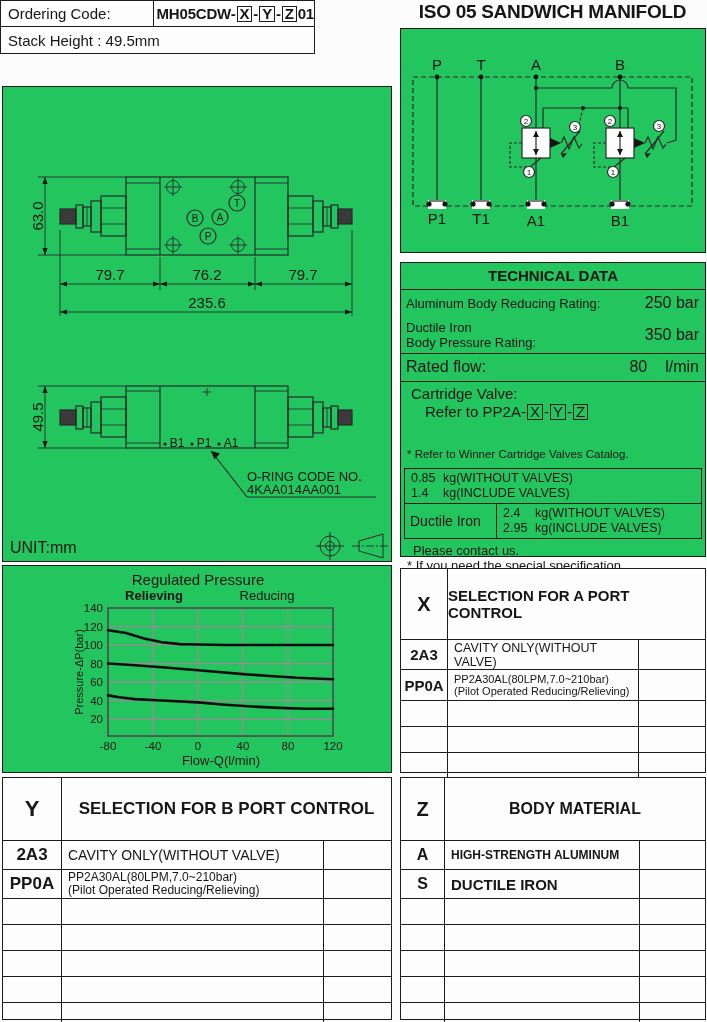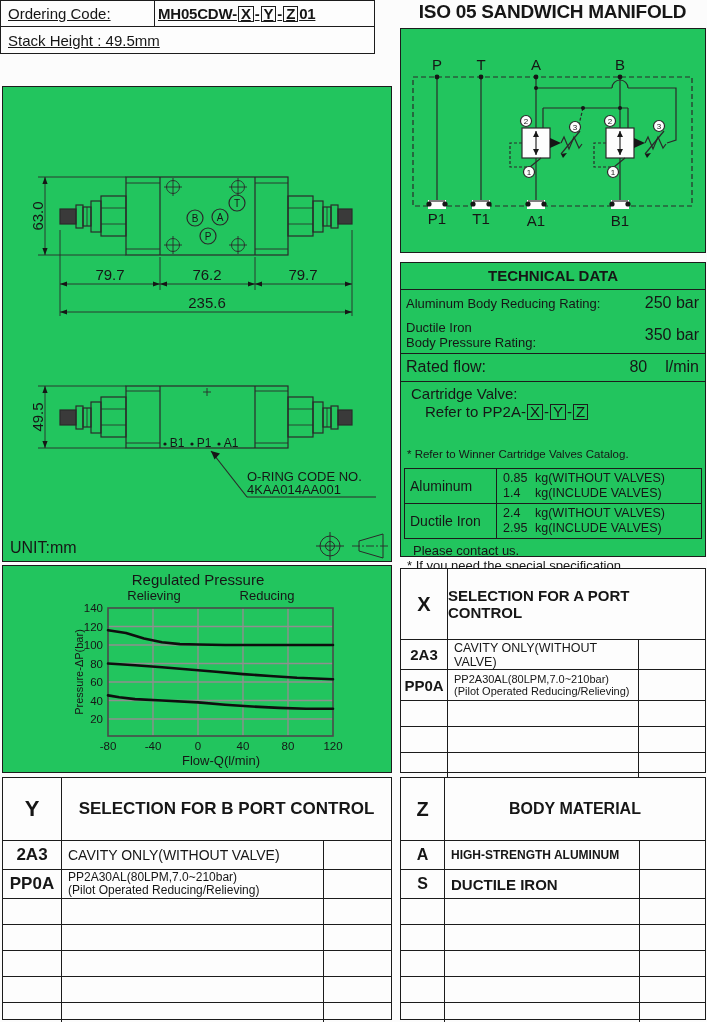--- a/index.html
+++ b/index.html
@@ -6,21 +6,21 @@
   #page{position:relative;width:707px;height:1022px;background:#fcfcfc;overflow:hidden;
         font-family:"Liberation Sans",sans-serif;color:#161616;}
   .abs{position:absolute;}
   .panel{position:absolute;border:1.6px solid #1c1c1c;background:#22c55e;box-sizing:border-box;}
   svg{display:block;}
   svg text{font-family:"Liberation Sans",sans-serif;fill:#161616;}
   
   #doc-title{left:398px;top:1px;width:309px;height:25px;font-size:19px;font-weight:bold;
              text-align:center;letter-spacing:-0.3px;}
   
-  #ordering-box{left:8px;top:29px;width:375px;border:1.5px solid #1c1c1c;background:#fdfdfd;box-sizing:border-box;text-decoration:underline;}
+  #ordering-box{left:8px;top:29px;width:315px;border:1.5px solid #1c1c1c;background:#fdfdfd;box-sizing:border-box;}
   .ord-row{display:flex;align-items:center;height:25px;font-size:15px;}
   .ord-row.r2{border-top:1.5px solid #1c1c1c;height:26px;}
   .ord-label{width:146px;padding-left:7px;border-right:1.5px solid #1c1c1c;align-self:stretch;display:flex;align-items:center;}
   .ord-code{font-weight:bold;padding-left:3px;letter-spacing:-0.2px;display:flex;align-items:center;}
   .codebox{display:inline-block;border:1.2px solid #1c1c1c;padding:0 2px;line-height:14px;margin:0 1px;}
   
   #tech-panel{left:400px;top:262px;width:306px;height:295px;}
   .td-head{height:26px;border-bottom:1.5px solid #1c1c1c;text-align:center;font-weight:bold;font-size:15px;line-height:26px;}
   .td-row{display:flex;align-items:center;padding:2px 6px 2px 5px;font-size:13px;}
   .td-row .val{margin-left:auto;font-size:16px;white-space:nowrap;}
@@ -33,21 +33,21 @@
   #wtable{margin:1px 3px 0 3px;border:1.5px solid #1c1c1c;}
   .wrow{display:flex;border-bottom:1.5px solid #1c1c1c;}
   .wrow:last-child{border-bottom:none;}
   .wmat{width:86px;border-right:1.5px solid #1c1c1c;display:flex;align-items:center;padding-left:5px;font-size:14px;}
   .wvals{flex:1;padding:2px 0 2px 6px;font-size:12.5px;line-height:15px;}
   .wnum{display:inline-block;width:32px;}
   .footnote{font-size:13px;line-height:15px;padding:4px 4px 0 6px;}
   
   #chart-panel{left:2px;top:565px;width:390px;height:208px;}
   #chart-title{left:30px;top:5px;width:330px;text-align:center;font-size:15px;}
-  #lbl-relieving{left:105px;top:22px;width:92px;text-align:center;font-size:13px;}
+  #lbl-relieving{left:105px;top:22px;width:92px;text-align:center;font-size:13px;font-weight:bold;}
   #lbl-reducing{left:218px;top:22px;width:92px;text-align:center;font-size:13px;}
   #chart-ylabel{left:17px;top:99px;width:120px;height:14px;font-size:11px;text-align:center;
                 transform:rotate(-90deg);}
   #chart-xlabel{left:118px;top:187px;width:200px;text-align:center;font-size:13px;}
   
   .sel-table{position:absolute;border:1.6px solid #1c1c1c;background:#fdfdfd;box-sizing:border-box;}
   .thead{display:flex;border-bottom:1.5px solid #1c1c1c;align-items:center;}
   .thead .hc{display:flex;align-items:center;justify-content:center;font-weight:bold;align-self:stretch;}
   .trow{display:flex;border-bottom:1.4px solid #1c1c1c;align-items:stretch;}
   .trow:last-child{border-bottom:none;}
@@ -386,21 +386,20 @@
           <span class="codebox">X</span>
           <span>-</span>
           <span class="codebox">Y</span>
           <span>-</span>
           <span class="codebox">Z</span>
       </div>
       <div class="note">* Refer to Winner Cartridge Valves Catalog.</div>
     </div>
     <div id="wtable">
       <div class="wrow">
-        <div class="wmat">Aluminum</div>
         <div class="wvals">
           <div><span class="wnum">0.85</span><span>kg(WITHOUT VALVES)</span></div>
           <div><span class="wnum">1.4</span><span>kg(INCLUDE VALVES)</span></div>
         </div>
       </div>
       <div class="wrow">
         <div class="wmat">Ductile Iron</div>
         <div class="wvals">
           <div><span class="wnum">2.4</span><span>kg(WITHOUT VALVES)</span></div>
           <div><span class="wnum">2.95</span><span>kg(INCLUDE VALVES)</span></div>

